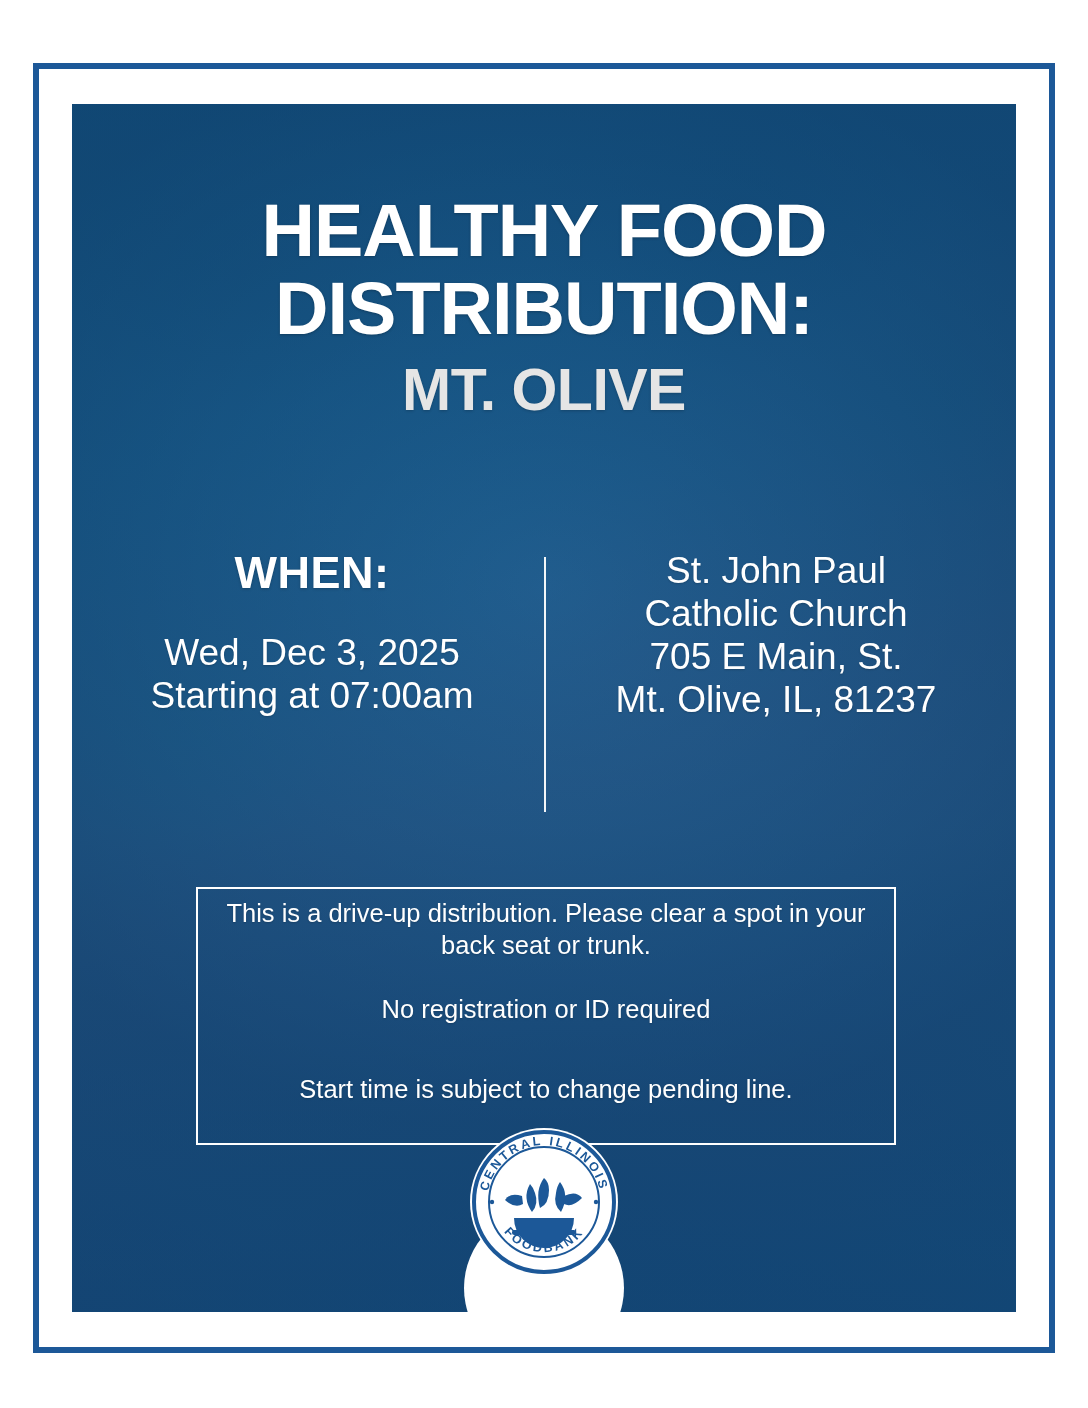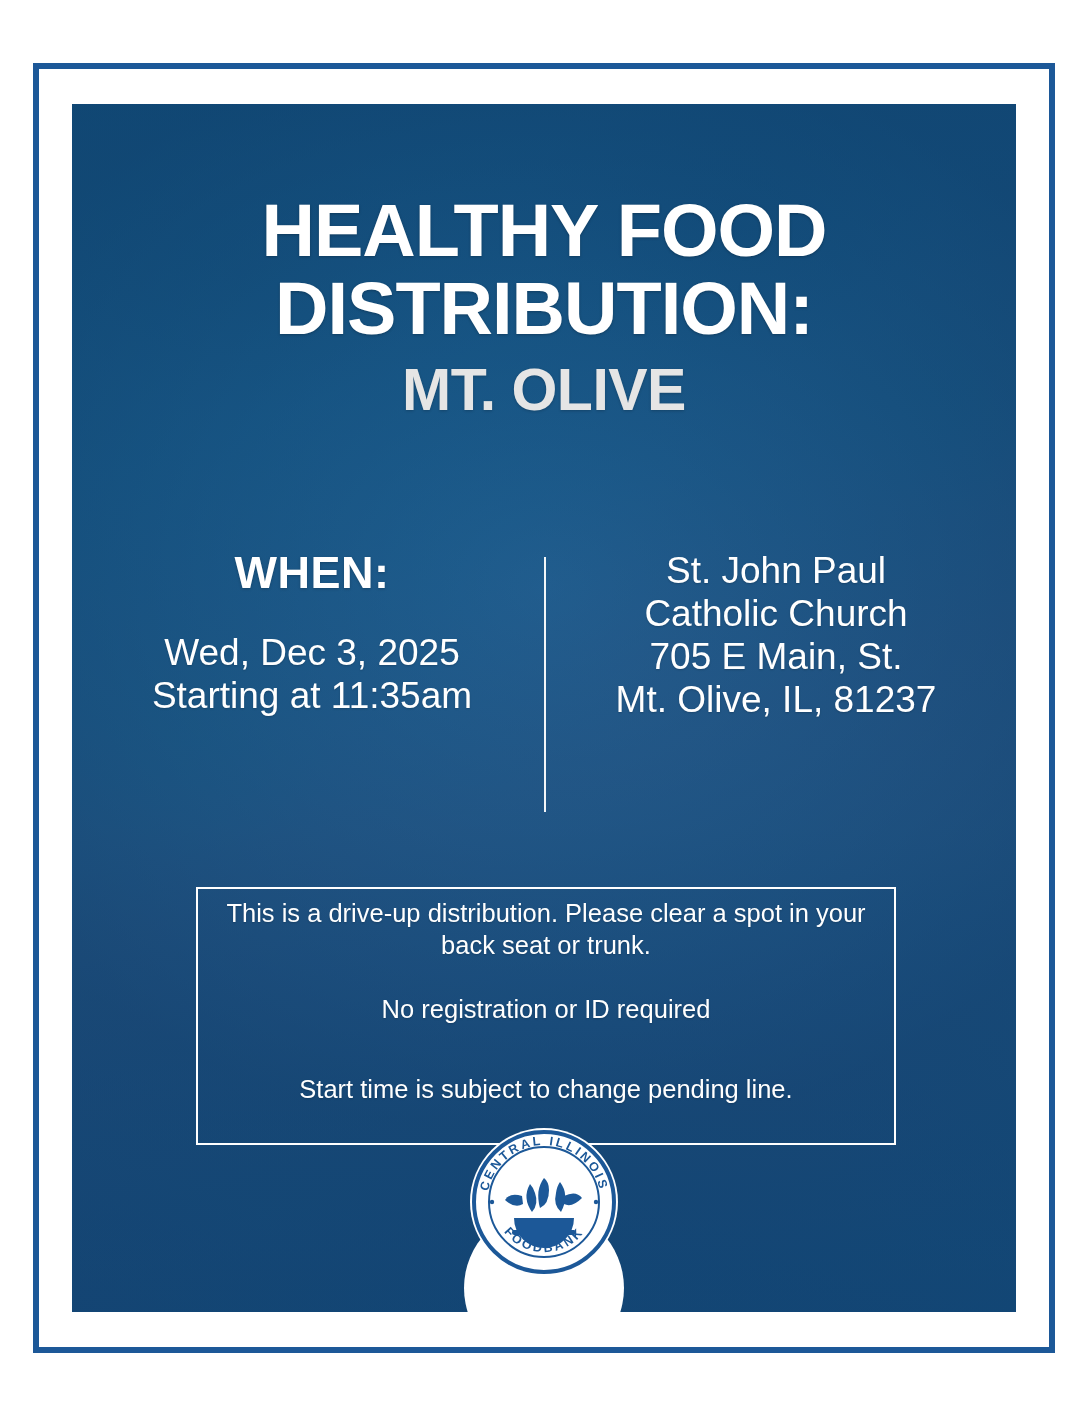--- a/index.html
+++ b/index.html
@@ -214,21 +214,21 @@
       <div class="headline">
         <span class="l1">HEALTHY FOOD</span>
         <span class="l2">DISTRIBUTION:</span>
         <span class="l3">MT. OLIVE</span>
       </div>
 
       <div class="cols">
         <div class="col when">
           <h2>WHEN:</h2>
           <p>Wed, Dec 3, 2025</p>
-          <p>Starting at 11:35am</p>
+          <p>Starting at 07:00am</p>
         </div>
 
         <div class="divider"></div>
 
         <div class="col where">
           <p>St. John Paul</p>
           <p>Catholic Church</p>
           <p>705 E Main, St.</p>
           <p>Mt. Olive, IL, 81237</p>
         </div>

